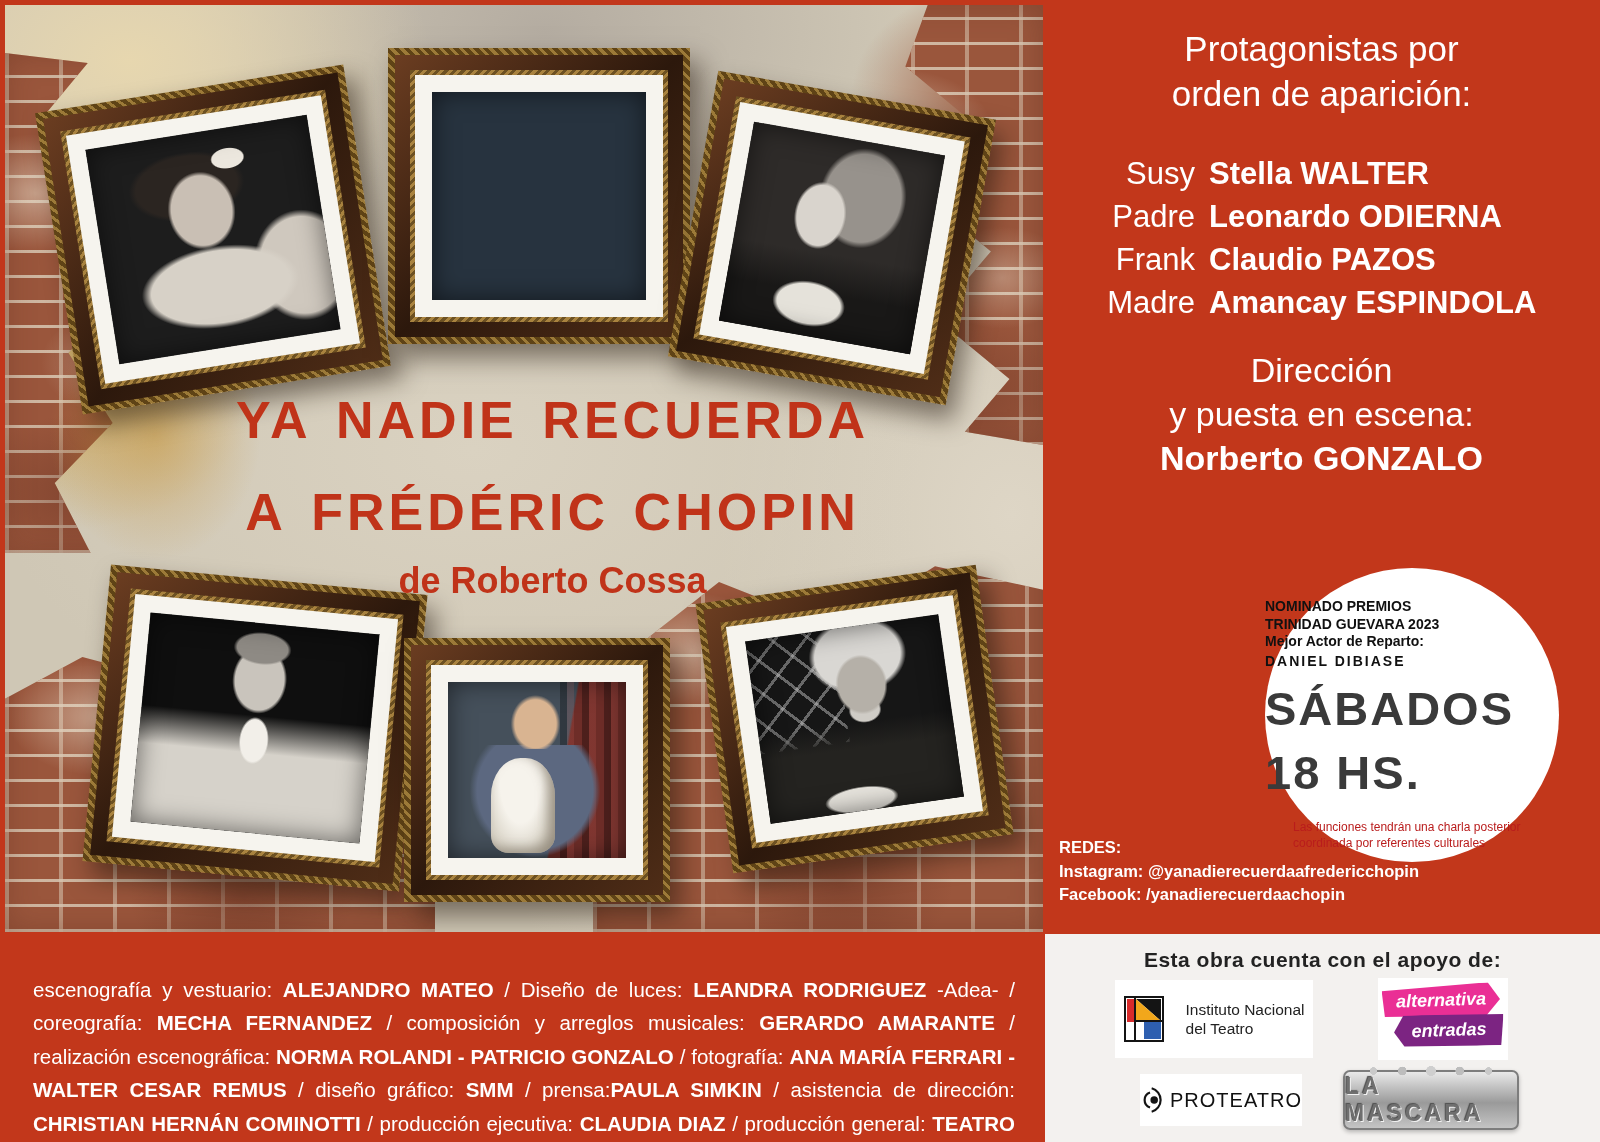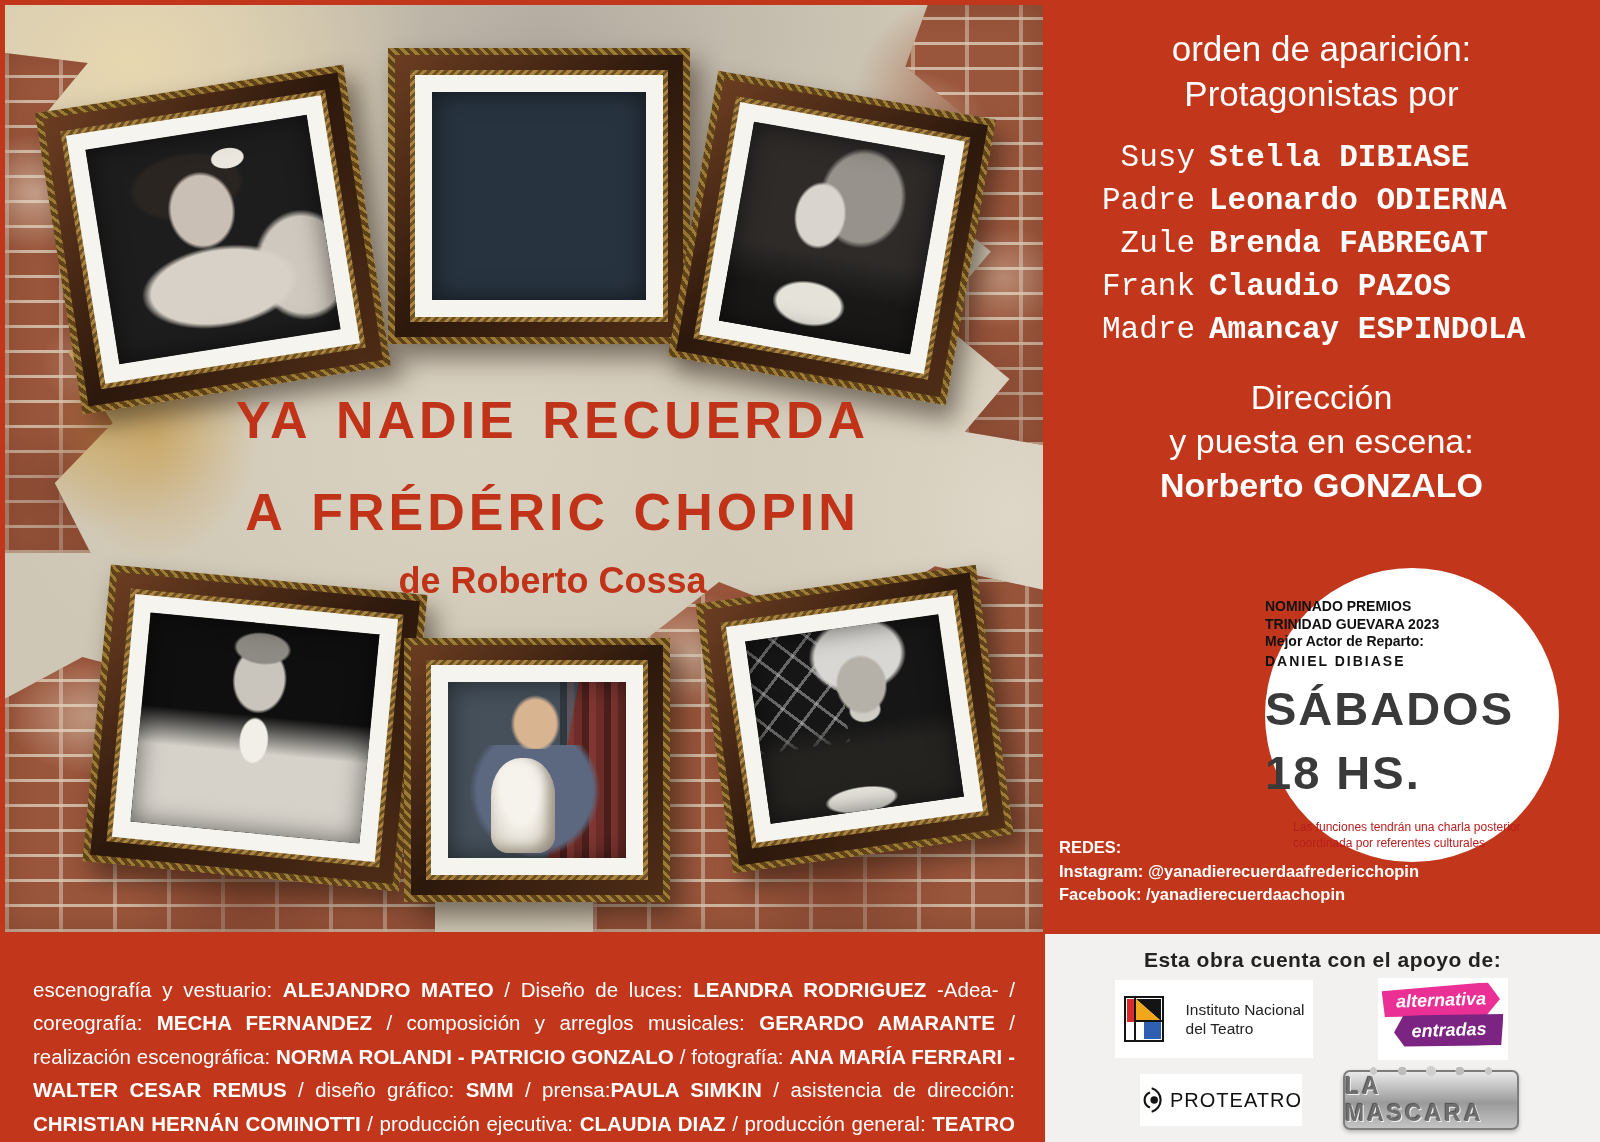--- a/index.html
+++ b/index.html
@@ -116,21 +116,21 @@
   .title-block{position:absolute;left:55px;top:362px;width:985px;text-align:center;color:#c03319;}
   .title-l1,.title-l2{
     font-variant:small-caps;font-weight:bold;font-size:74px;line-height:92px;
     letter-spacing:4px;text-transform:lowercase;
   }
   .title-sub{font-weight:bold;font-size:36px;line-height:52px;margin-top:4px;}
 
   
   .cast-panel{position:absolute;left:1043px;top:0;width:557px;height:934px;color:#fff;}
   .cp-heading{margin-top:26px;text-align:center;font-size:35px;line-height:45px;}
-  .cast-list{margin-top:20px;font-family:Liberation Mono, monospace;}
+  .cast-list{margin-top:36px;}
   .cast-row{display:flex;align-items:baseline;font-size:31px;line-height:43px;}
   .cast-role{width:152px;text-align:right;flex:0 0 152px;}
   .cast-name{margin-left:14px;font-weight:bold;}
   .direction{margin-top:24px;text-align:center;font-size:34px;line-height:44px;}
   .director{font-weight:bold;}
 
   
   .badge{position:absolute;left:222px;top:568px;width:294px;height:294px;border-radius:50%;
     background:#fff;color:#111;text-align:left;box-sizing:border-box;padding-top:30px;}
   .badge-nom{font-size:14px;line-height:17.5px;font-weight:bold;}
@@ -250,36 +250,32 @@
 
   <div class="title-block">
     <div class="title-l1">Ya nadie recuerda</div>
     <div class="title-l2">a Frédéric Chopin</div>
     <div class="title-sub">de Roberto Cossa</div>
   </div>
 </div>
 
 <div class="cast-panel">
   <div class="cp-heading">
+    <div>Protagonistas por</div>
     <div>orden de aparición:</div>
-    <div>Protagonistas por</div>
   </div>
 
   <div class="cast-list">
     <div class="cast-row">
       <span class="cast-role">Susy</span>
-      <span class="cast-name">Stella DIBIASE</span>
+      <span class="cast-name">Stella WALTER</span>
     </div>
     <div class="cast-row">
       <span class="cast-role">Padre</span>
       <span class="cast-name">Leonardo ODIERNA</span>
-    </div>
-    <div class="cast-row">
-      <span class="cast-role">Zule</span>
-      <span class="cast-name">Brenda FABREGAT</span>
     </div>
     <div class="cast-row">
       <span class="cast-role">Frank</span>
       <span class="cast-name">Claudio PAZOS</span>
     </div>
     <div class="cast-row">
       <span class="cast-role">Madre</span>
       <span class="cast-name">Amancay ESPINDOLA</span>
     </div>
   </div>

